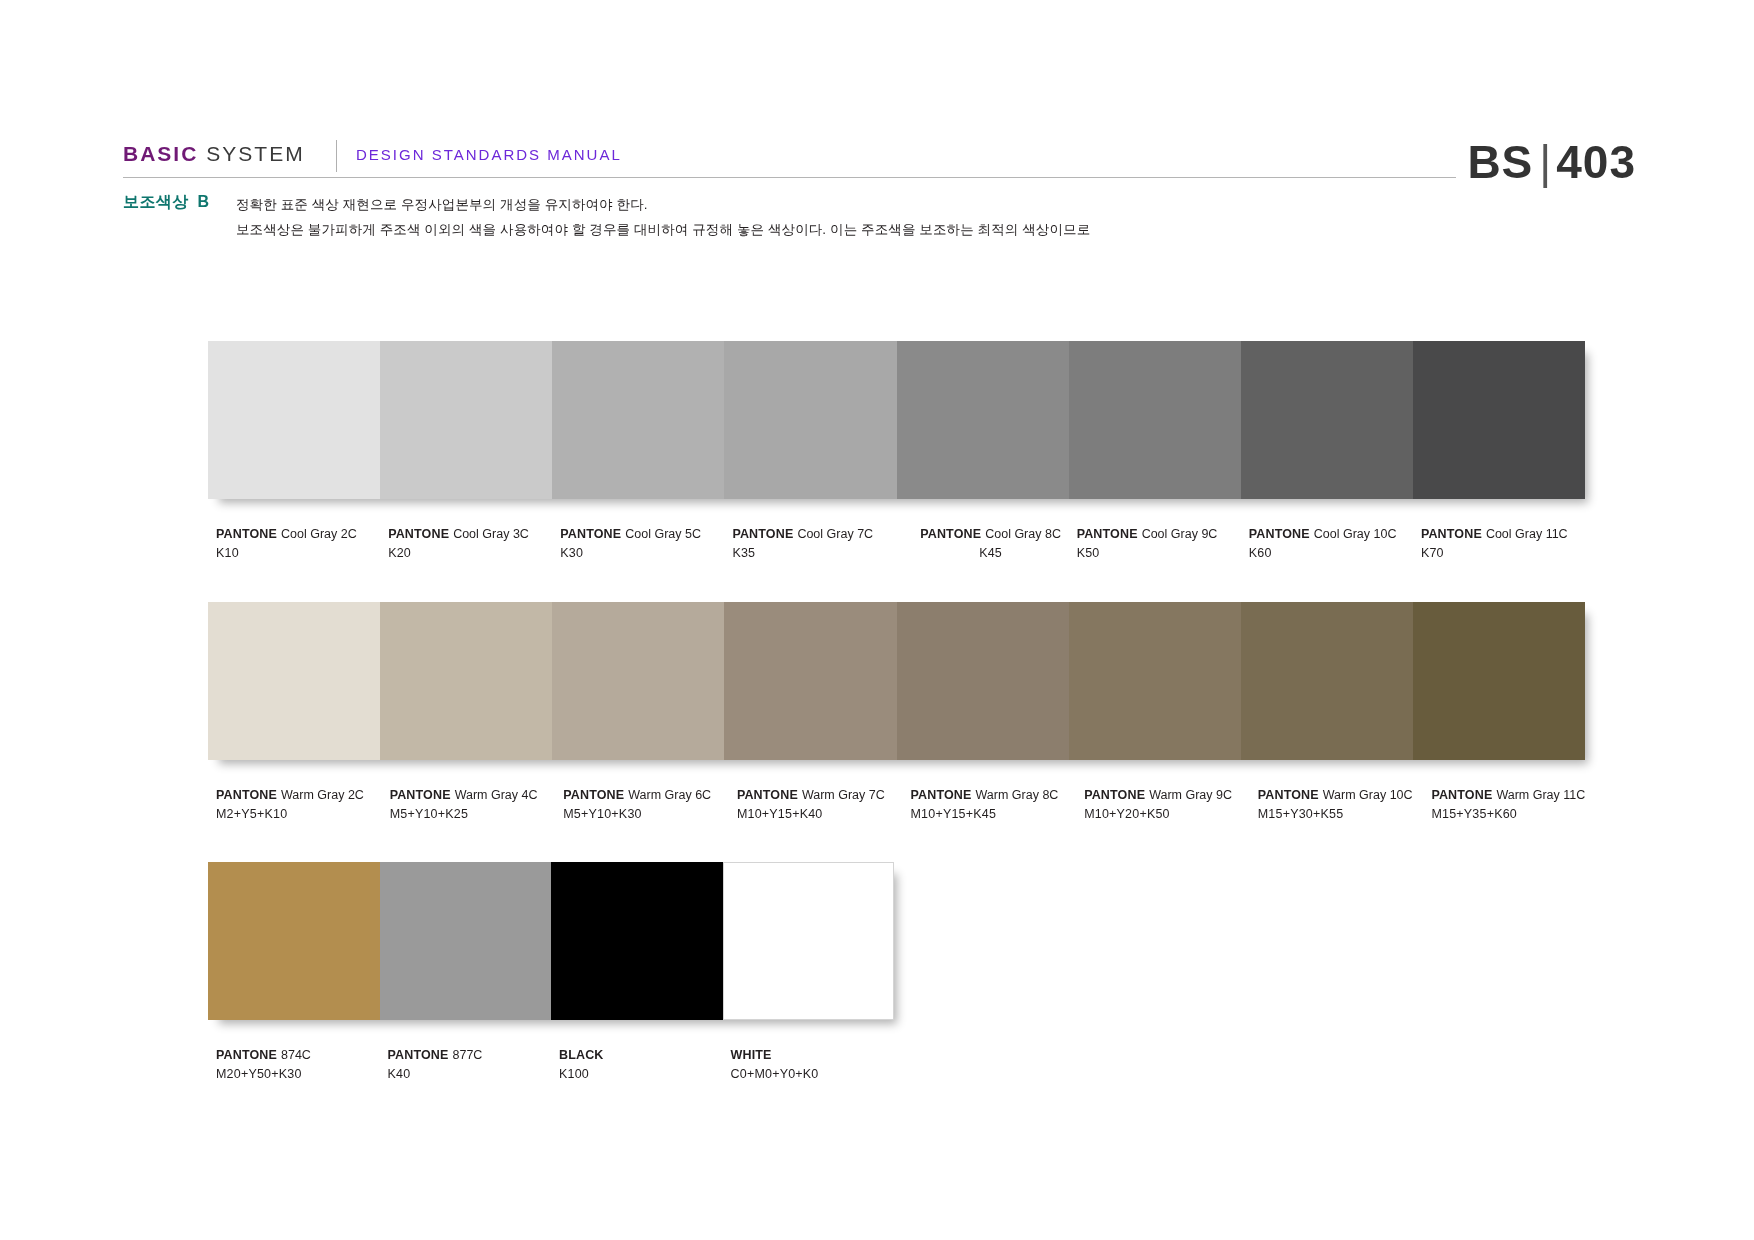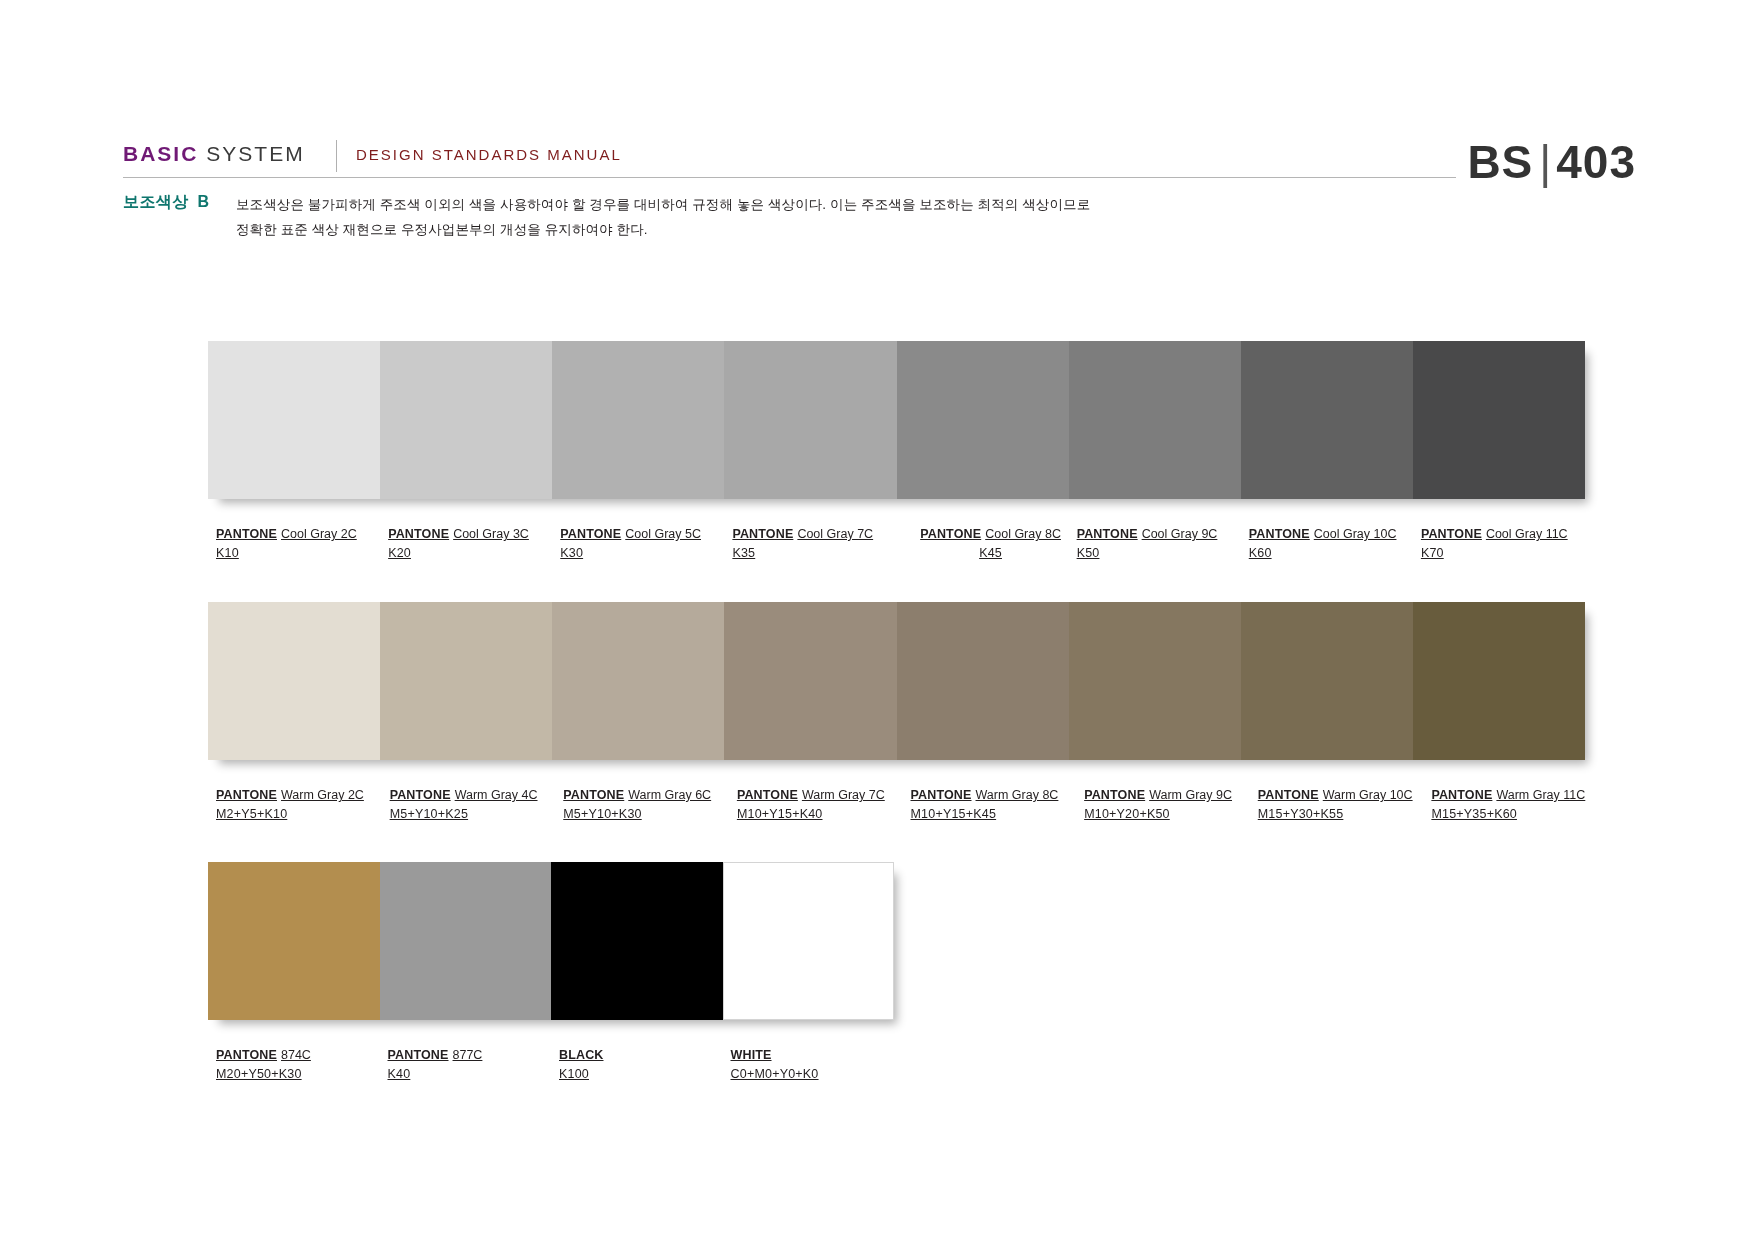--- a/index.html
+++ b/index.html
@@ -53,21 +53,21 @@
     width: 1px;
     height: 32px;
     background: #b0b0b0;
   }
   .hdr-sub {
     position: absolute;
     left: 356px;
     top: 146px;
     font-size: 15px;
     letter-spacing: 2.0px;
-    color: #7f1d1d;
+    color: #6d28d9;
     white-space: nowrap;
   }
   .hdr-rule {
     position: absolute;
     left: 123px;
     top: 177px;
     width: 1333px;
     height: 1px;
     background: #b5b5b5;
   }
@@ -122,21 +122,20 @@
   .swatch {
     height: 100%;
   }
   .swatch.bordered {
     box-sizing: border-box;
     border: 1px solid #d4d4d4;
   }
   .labels {
     position: relative;
     display: flex;
-    text-decoration: underline;
   }
   .label-cell {
     font-size: 12.5px;
     line-height: 19px;
     color: #231f20;
     box-sizing: border-box;
   }
   .label-line1 { white-space: nowrap; }
   .label-line2 { white-space: nowrap; letter-spacing: 0.2px; }
   .brand {
@@ -174,22 +173,22 @@
   <div class="hdr-rule"></div>
   <div class="hdr-page">
     <span>BS</span><span class="sep">|</span><span>403</span>
   </div>
 </div>
 
 <div class="section-label">
   <span>보조색상</span><span class="letter">B</span>
 </div>
 <div class="desc">
+  <div>정확한 표준 색상 재현으로 우정사업본부의 개성을 유지하여야 한다.</div>
   <div>보조색상은 불가피하게 주조색 이외의 색을 사용하여야 할 경우를 대비하여 규정해 놓은 색상이다. 이는 주조색을 보조하는 최적의 색상이므로</div>
-  <div>정확한 표준 색상 재현으로 우정사업본부의 개성을 유지하여야 한다.</div>
 </div>
 
 <div class="row" id="row-cool">
   <div class="swatches">
       <div class="swatch" style="width: 12.5%; background: rgb(226, 226, 226);"></div>
       <div class="swatch" style="width: 12.5%; background: rgb(202, 202, 202);"></div>
       <div class="swatch" style="width: 12.5%; background: rgb(177, 177, 177);"></div>
       <div class="swatch" style="width: 12.5%; background: rgb(168, 168, 168);"></div>
       <div class="swatch" style="width: 12.5%; background: rgb(138, 138, 138);"></div>
       <div class="swatch" style="width: 12.5%; background: rgb(125, 125, 125);"></div>

